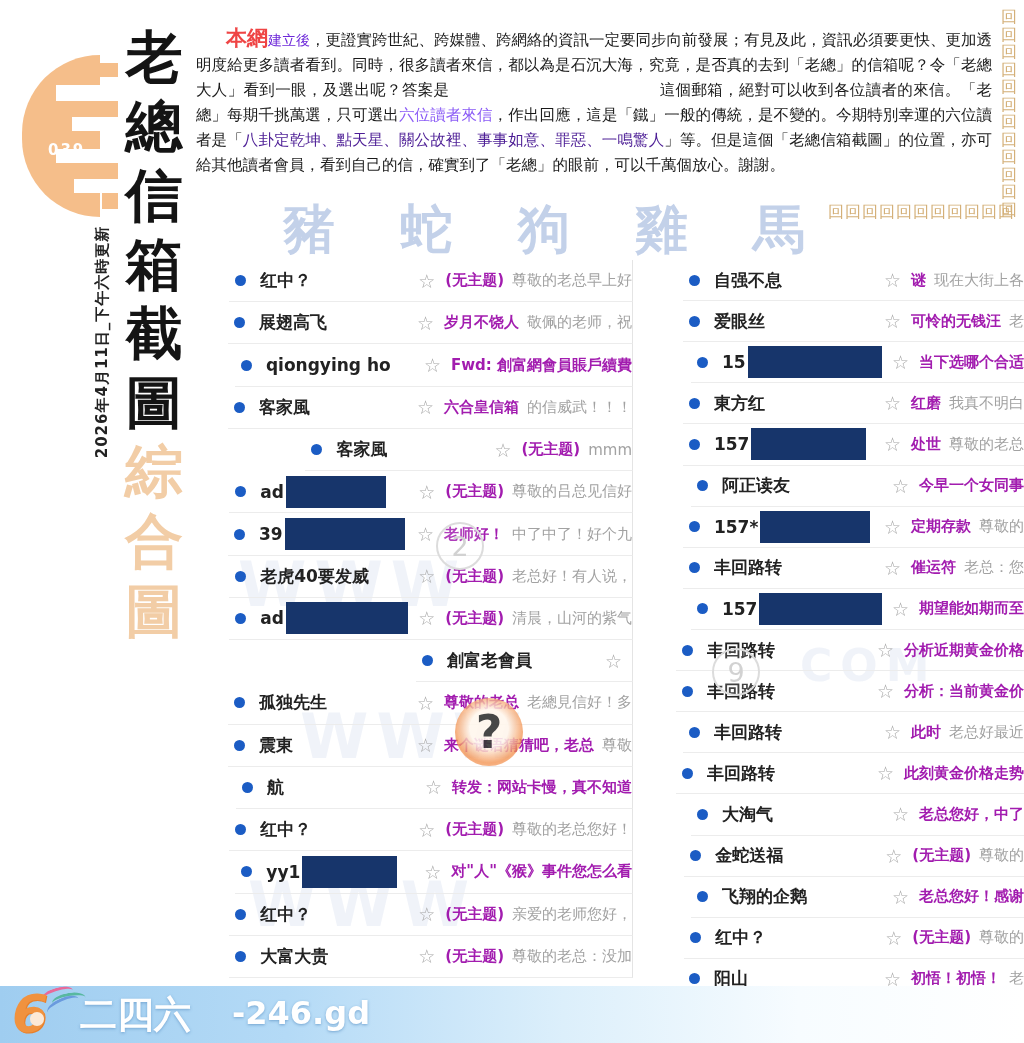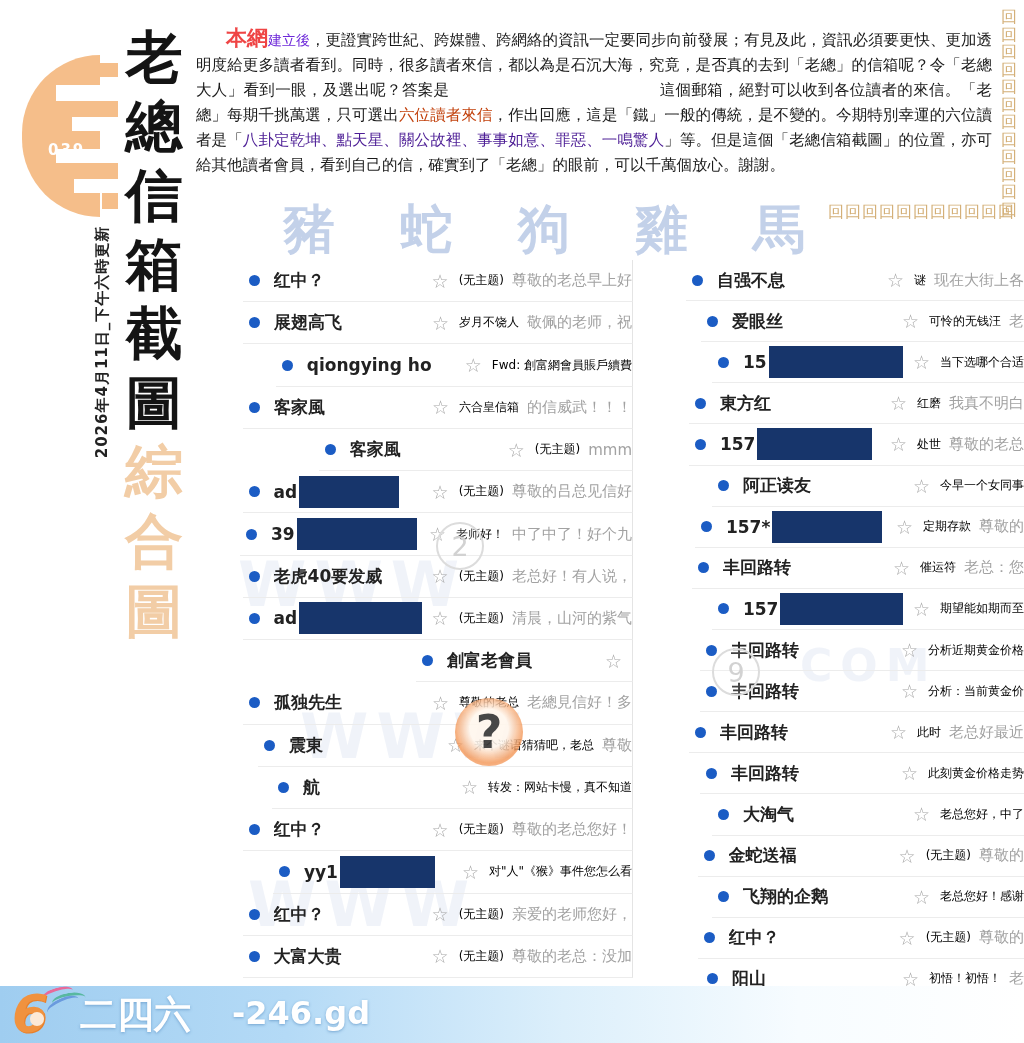--- a/index.html
+++ b/index.html
@@ -30,21 +30,21 @@
   .v-title{position:absolute;left:120px;top:28px;width:68px;display:flex;flex-direction:column;
            align-items:center;font-family:"DejaVu Serif","Liberation Serif",serif;line-height:1;}
   .vchar{font-size:57px;font-weight:bold;color:#141414;margin-bottom:12px;}
   .vchar.orange{color:#f2cda6;font-size:58px;}
 
   
   .intro{position:absolute;left:196px;top:26px;width:796px;font-size:15.5px;line-height:25px;
          color:#1a1a1a;text-align:justify;text-indent:30px;}
   .seg-lead-bold{font-weight:bold;font-size:21px;color:#ef4444;}
   .seg-lead-gray{font-size:14px;color:#6d28d9;}
-  .seg-magenta{color:#c2410c;}
+  .seg-magenta{color:#8b5cf6;}
   .seg-red{color:#4c1d95;}
   .seg-gap{display:inline-block;width:210px;}
 
   
   .deco-v{position:absolute;right:3px;top:8px;width:24px;display:flex;flex-direction:column;
           color:#d4b078;font-size:16px;line-height:17.5px;text-align:center;}
   .deco-h{position:absolute;left:828px;top:203px;display:flex;color:#d4b078;font-size:16px;
           line-height:17px;letter-spacing:1px;}
 
   
@@ -66,21 +66,21 @@
   .mail.right{left:648px;width:376px;height:740px;}
   .mail-row{flex:1 1 0;display:flex;align-items:center;border-bottom:1px solid #ececec;
             white-space:nowrap;overflow:hidden;}
   .mail.left .mail-row{border-right:1px solid #e4e4e4;}
   .bullet{width:11px;height:11px;border-radius:50%;background:#1b5cc4;margin:0 14px 0 6px;flex:none;}
   .sender{width:148px;flex:none;font-weight:bold;color:#222;font-size:17px;overflow:hidden;
           display:flex;align-items:center;}
   .mail.right .sender{width:160px;}
   .redact{display:inline-block;height:32px;background:#17356b;margin-left:2px;flex:none;}
   .star{flex:none;color:#a8a8a8;font-size:19px;margin:0 10px;}
-  .subject{font-weight:normal;color:#000000;font-size:12px;flex:none;}
+  .subject{font-weight:bold;color:#a21caf;font-size:15px;flex:none;}
   .preview{color:#a2a2a2;font-size:15px;margin-left:8px;overflow:hidden;}
 
   
   .stamp-q{position:absolute;left:455px;top:698px;width:68px;height:68px;border-radius:50%;
            background:radial-gradient(circle at 50% 45%, rgba(255,246,236,.95) 38%,
                       rgba(242,140,70,.8) 68%, rgba(238,118,48,.3) 100%);
            display:flex;align-items:center;justify-content:center;font-size:46px;font-weight:bold;
            color:#3a3a3a;opacity:.93;}
   .circ-num{position:absolute;width:44px;height:44px;border-radius:50%;border:2px solid #dcdcdc;
             color:#d2d2d2;display:flex;align-items:center;justify-content:center;font-size:27px;

